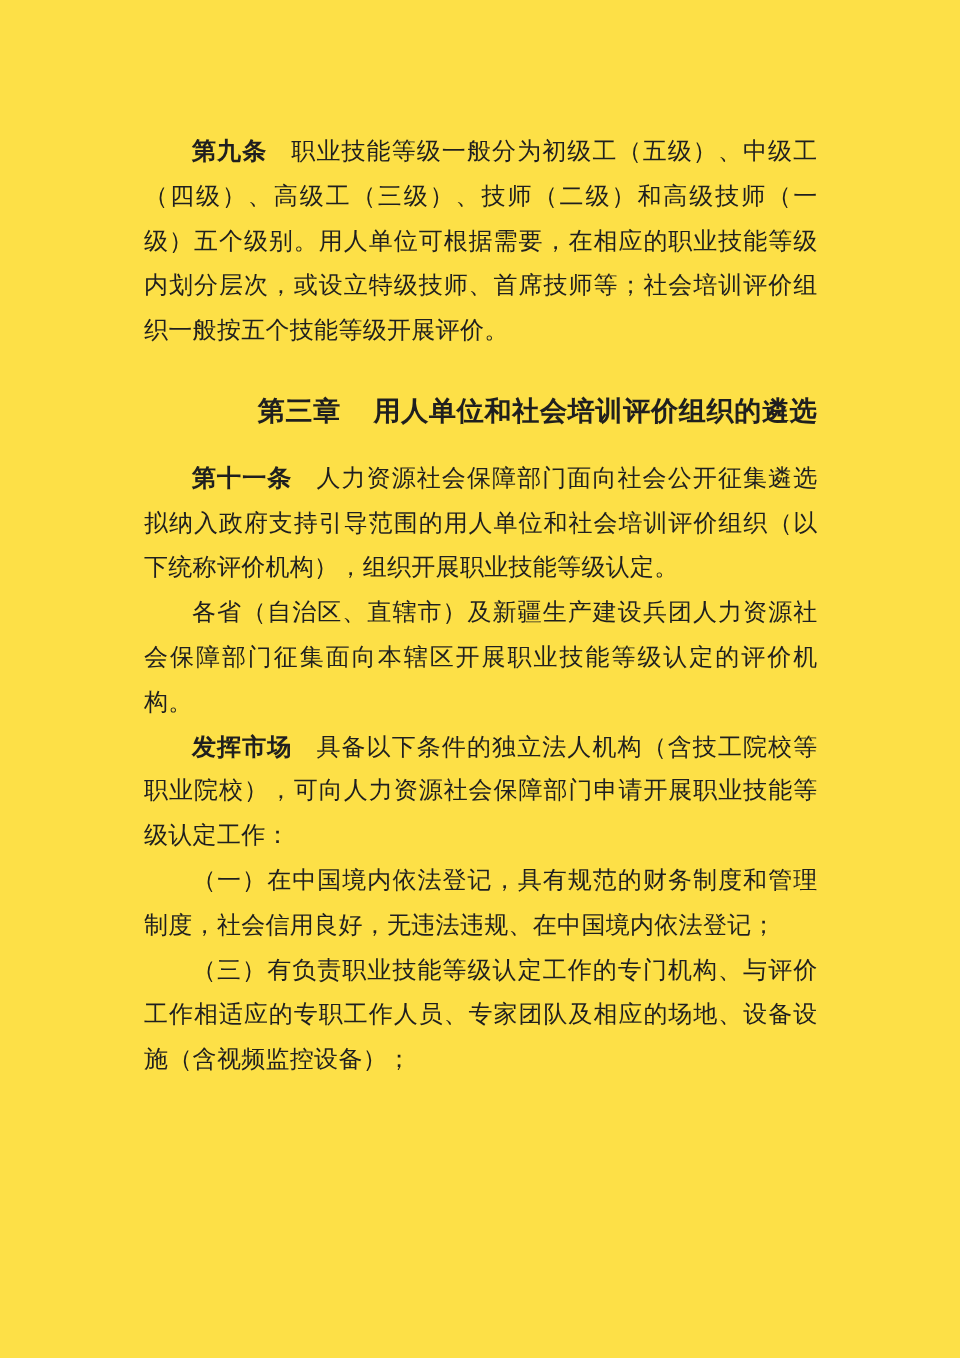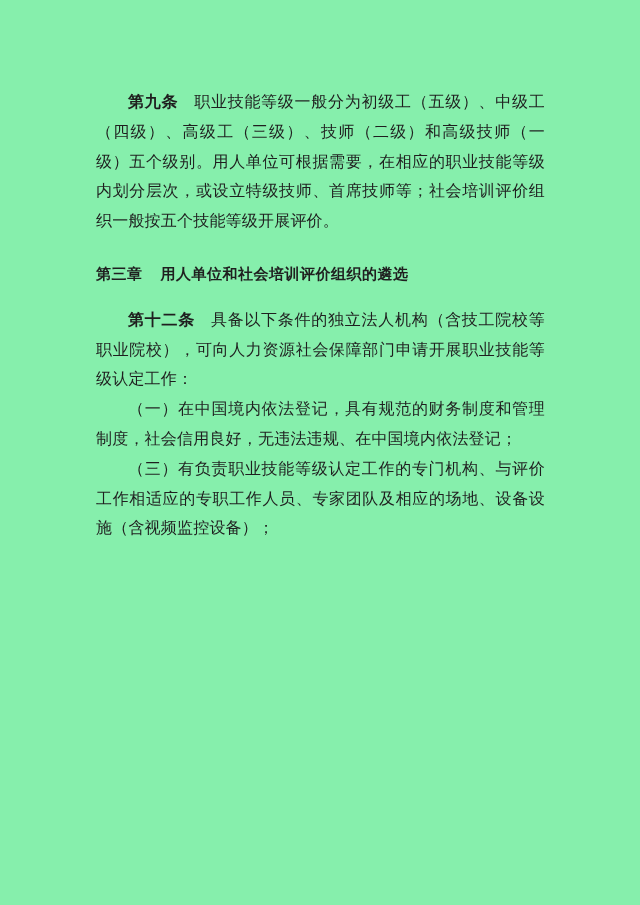--- a/index.html
+++ b/index.html
@@ -11,61 +11,63 @@
   body {
     width: 640px;
     height: 905px;
     font-family: "Liberation Serif", "DejaVu Serif", serif;
     color: #1f1f1f;
     overflow: hidden;
   }
   .page {
     width: 640px;
     height: 905px;
-    background: #86efac;
+    background: #fde047;
     padding: 87px 95px 0 96px;
   }
   .para {
     margin: 0;
     font-size: 16px;
     line-height: 29.8px;
     text-align: justify;
     text-indent: 2em;
     letter-spacing: 0.2px;
   }
   .article-label {
     font-weight: bold;
     margin-right: 1em;
   }
   .chapter-heading {
     margin: 24px 0 15px 0;
-    font-size: 15px;
+    font-size: 18px;
     font-weight: bold;
     line-height: 29.8px;
-    text-align: left;
+    text-align: right;
     text-indent: 0;
     letter-spacing: 0.5px;
   }
   .chapter-number {
     margin-right: 1.2em;
   }
 </style>
 </head>
 <body>
 
 <div class="page">
 
   <p class="para"><span class="article-label">第九条</span><span>职业技能等级一般分为初级工（五级）、中级工（四级）、高级工（三级）、技师（二级）和高级技师（一级）五个级别。用人单位可根据需要，在相应的职业技能等级内划分层次，或设立特级技师、首席技师等；社会培训评价组织一般按五个技能等级开展评价。</span></p>
 
   <h2 class="chapter-heading"><span class="chapter-number">第三章</span><span>用人单位和社会培训评价组织的遴选</span></h2>
 
 
+  <p class="para"><span class="article-label">第十一条</span><span>人力资源社会保障部门面向社会公开征集遴选拟纳入政府支持引导范围的用人单位和社会培训评价组织（以下统称评价机构），组织开展职业技能等级认定。</span></p>
 
 
+  <p class="para">各省（自治区、直辖市）及新疆生产建设兵团人力资源社会保障部门征集面向本辖区开展职业技能等级认定的评价机构。</p>
 
-  <p class="para"><span class="article-label">第十二条</span><span>具备以下条件的独立法人机构（含技工院校等职业院校），可向人力资源社会保障部门申请开展职业技能等级认定工作：</span></p>
+  <p class="para"><span class="article-label">发挥市场</span><span>具备以下条件的独立法人机构（含技工院校等职业院校），可向人力资源社会保障部门申请开展职业技能等级认定工作：</span></p>
 
   <p class="para">（一）在中国境内依法登记，具有规范的财务制度和管理制度，社会信用良好，无违法违规、在中国境内依法登记；</p>
 
 
   <p class="para">（三）有负责职业技能等级认定工作的专门机构、与评价工作相适应的专职工作人员、专家团队及相应的场地、设备设施（含视频监控设备）；</p>
 
 </div>
 
 </body></html>

